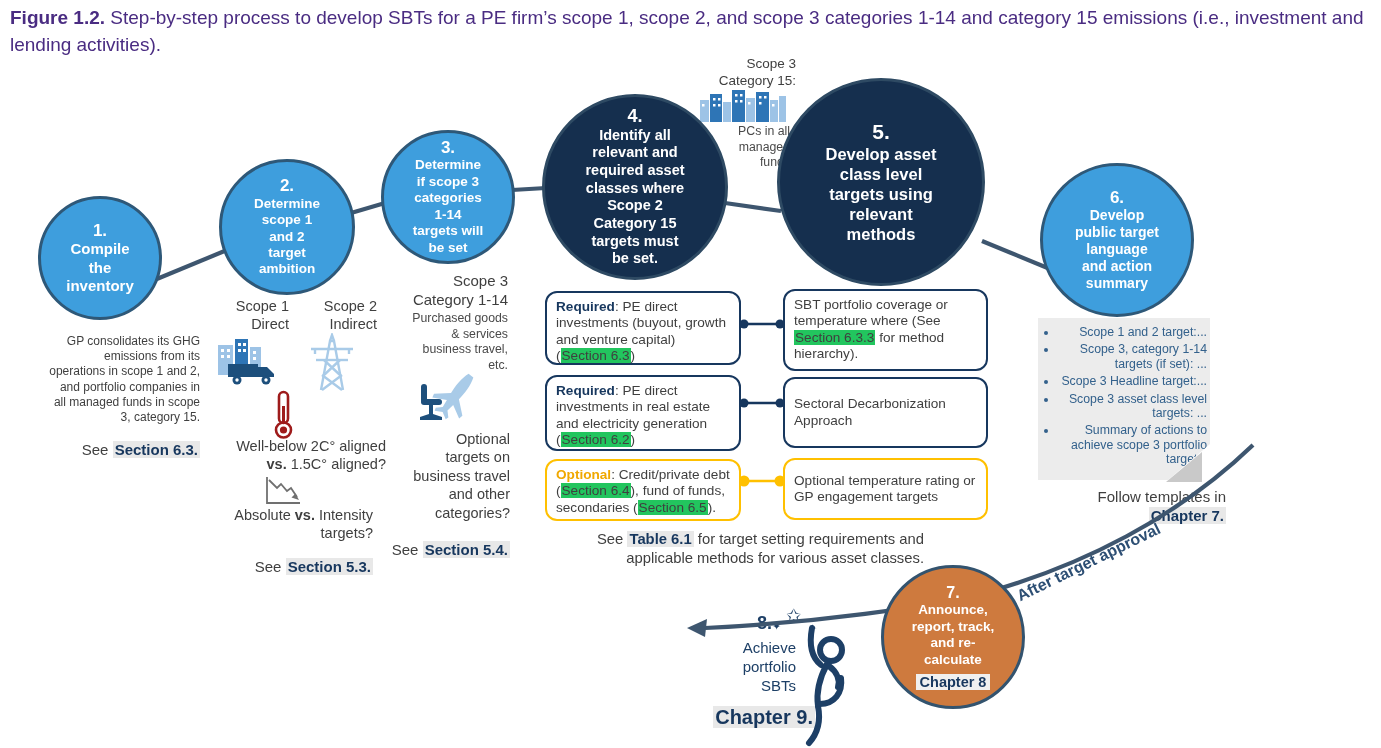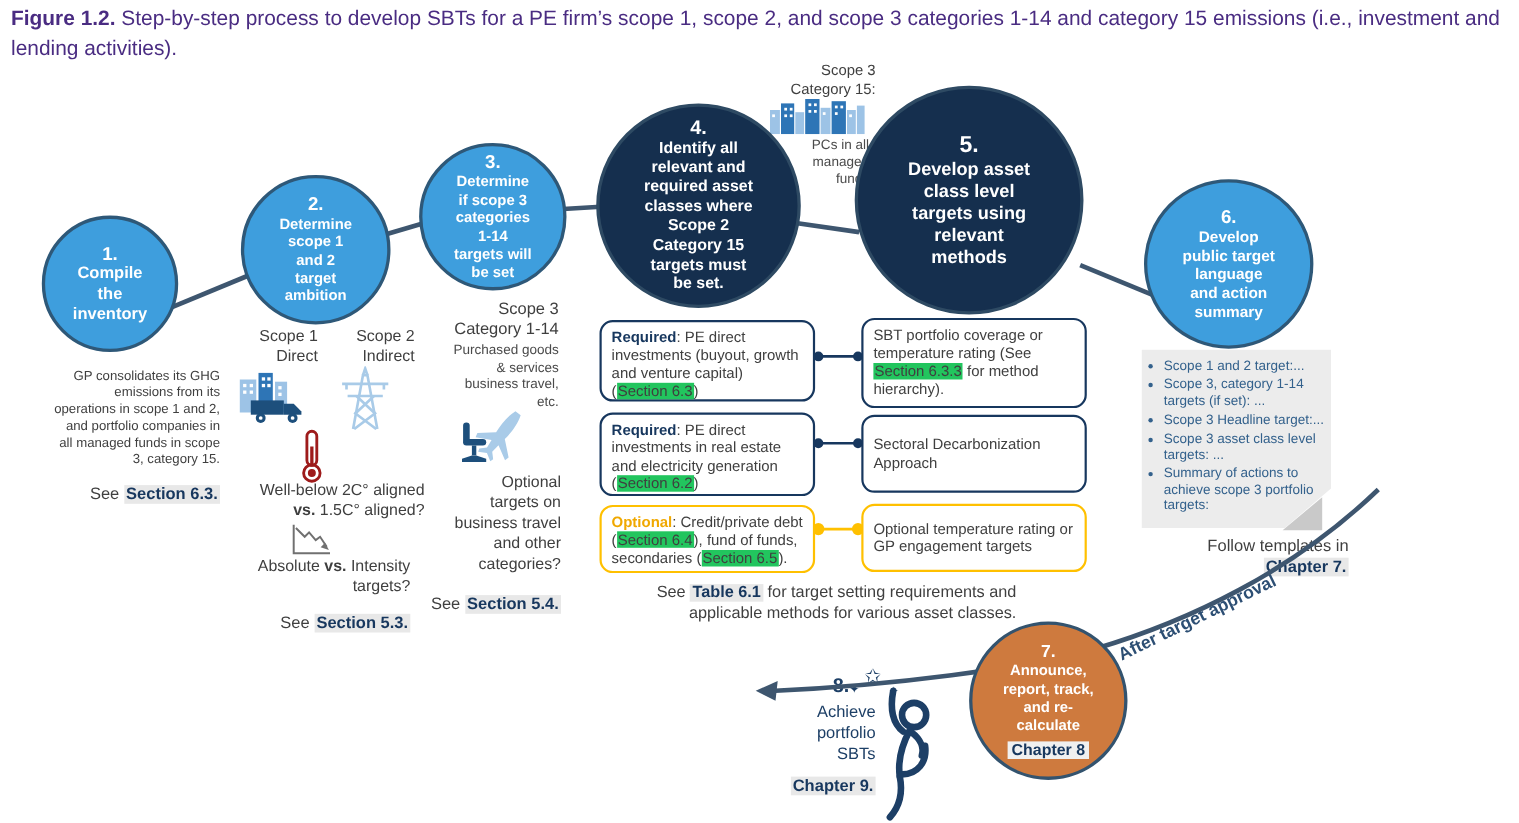--- a/index.html
+++ b/index.html
@@ -24,21 +24,21 @@
   .navy{color:#17375e;}
   .ref{font-weight:bold;color:#17375e;background:#e8e8e8;padding:0 2px;}
   .ref-inline{background:#22c55e;padding:0 1px;}
   .bbox{position:absolute;z-index:2;border:2.5px solid #17375e;border-radius:12px;background:#fff;
         font-size:13.6px;line-height:1.2;padding:6px 9px;box-sizing:border-box;text-align:left;}
   .ybox{border-color:#ffc000;}
   .bold-navy{font-weight:bold;color:#17375e;}
   .bold-gold{font-weight:bold;color:#f0a800;}
   .summary{position:absolute;z-index:2;background:#ececec;box-sizing:border-box;}
   .summary ul{margin:0;padding:7px 3px 4px 20px;}
-  .summary li{font-size:12.3px;color:#33618c;line-height:1.17;margin-bottom:3px;text-align:left;}
+  .summary li{font-size:12.3px;color:#33618c;line-height:1.17;margin-bottom:3px;text-align:right;}
   .wedge{position:absolute;z-index:3;width:0;height:0;border-left:42px solid transparent;border-bottom:36px solid #ffffff;}
   .fold{position:absolute;z-index:3;width:0;height:0;border-left:36px solid transparent;border-bottom:30px solid #c9c9c9;}
   .rot{position:absolute;z-index:2;transform:rotate(-26deg);transform-origin:left center;
        font-weight:bold;color:#2d4f74;font-size:16px;white-space:nowrap;}
   .star{position:absolute;z-index:2;color:#1d3f66;}
   .chapter-chip{margin-top:6px;font-weight:bold;color:#17375e;background:#f0f0f0;padding:0 4px;font-size:14.5px;}
 </style>
 </head>
 <body>
 
@@ -266,21 +266,21 @@
     <span class="bold-navy">Required</span><span>: PE direct investments (buyout, growth and venture capital) (</span><span class="ref-inline">Section 6.3</span><span>)</span>
   </div>
   <div class="bbox" style="left:545px;top:375px;width:196px;height:76px">
     <span class="bold-navy">Required</span><span>: PE direct investments in real estate and electricity generation (</span><span class="ref-inline">Section 6.2</span><span>)</span>
   </div>
   <div class="bbox ybox" style="left:545px;top:459px;width:196px;height:62px">
     <span class="bold-gold">Optional</span><span>: Credit/private debt (</span><span class="ref-inline">Section 6.4</span><span>), fund of funds, secondaries (</span><span class="ref-inline">Section 6.5</span><span>).</span>
   </div>
 
   <div class="bbox" style="left:783px;top:289px;width:205px;height:82px">
-    <span>SBT portfolio coverage or temperature rating (See </span><span class="ref-inline">Section 6.3.3</span><span>  for method hierarchy).</span>
+    <span>SBT portfolio coverage or temperature where (See </span><span class="ref-inline">Section 6.3.3</span><span>  for method hierarchy).</span>
   </div>
   <div class="bbox ybox" style="left:783px;top:458px;width:205px;height:62px;display:flex;align-items:center">
     <span>Optional temperature rating or GP engagement targets</span>
   </div>
   <div class="bbox" style="left:783px;top:377px;width:205px;height:71px;display:flex;align-items:center">
     <span>Sectoral Decarbonization Approach</span>
   </div>
 
   <div class="txt left" style="left:548px;top:530px;width:376px;font-size:14.8px">
     <span>See </span><span class="ref">Table 6.1</span><span> for target setting requirements and applicable methods for various asset classes.</span>
@@ -307,21 +307,21 @@
 
   <svg id="arrow" class="layer" width="1381" height="748">
     <path d="M1253,445 C1175,520 1080,565 995,590 C930,608 810,623 705,628" stroke="#3e566f" stroke-width="4.2" fill="none"></path>
     <polygon points="687,628 707,619 705,637" fill="#3e566f"></polygon>
   </svg>
 
   <div class="txt" style="left:700px;top:612px;width:72px;font-size:18px;font-weight:bold;color:#1d3f66">8.</div>
   <div class="txt pl" style="left:676px;top:638px;width:120px;font-size:15px;color:#1d3f66">Achieve
 portfolio
 SBTs</div>
-  <div class="txt" style="left:676px;top:705px;width:120px;font-size:15px">
+  <div class="txt" style="left:695px;top:705px;width:120px;font-size:20px">
     <span class="ref">Chapter 9.</span>
   </div>
 
   <span class="star" style="left:772px;top:620px;font-size:11px">✦</span>
   <span class="star" style="left:786px;top:605px;font-size:18px">✩</span>
   <span class="star" style="left:808px;top:622px;font-size:11px">✦</span>
 
   <svg class="abs" style="left:778px;top:624px;z-index:2" width="82" height="124" viewBox="0 0 82 124">
     <g stroke="#1d3f66" stroke-width="6" fill="none" stroke-linecap="round">
       <circle cx="53" cy="26" r="11"></circle>

